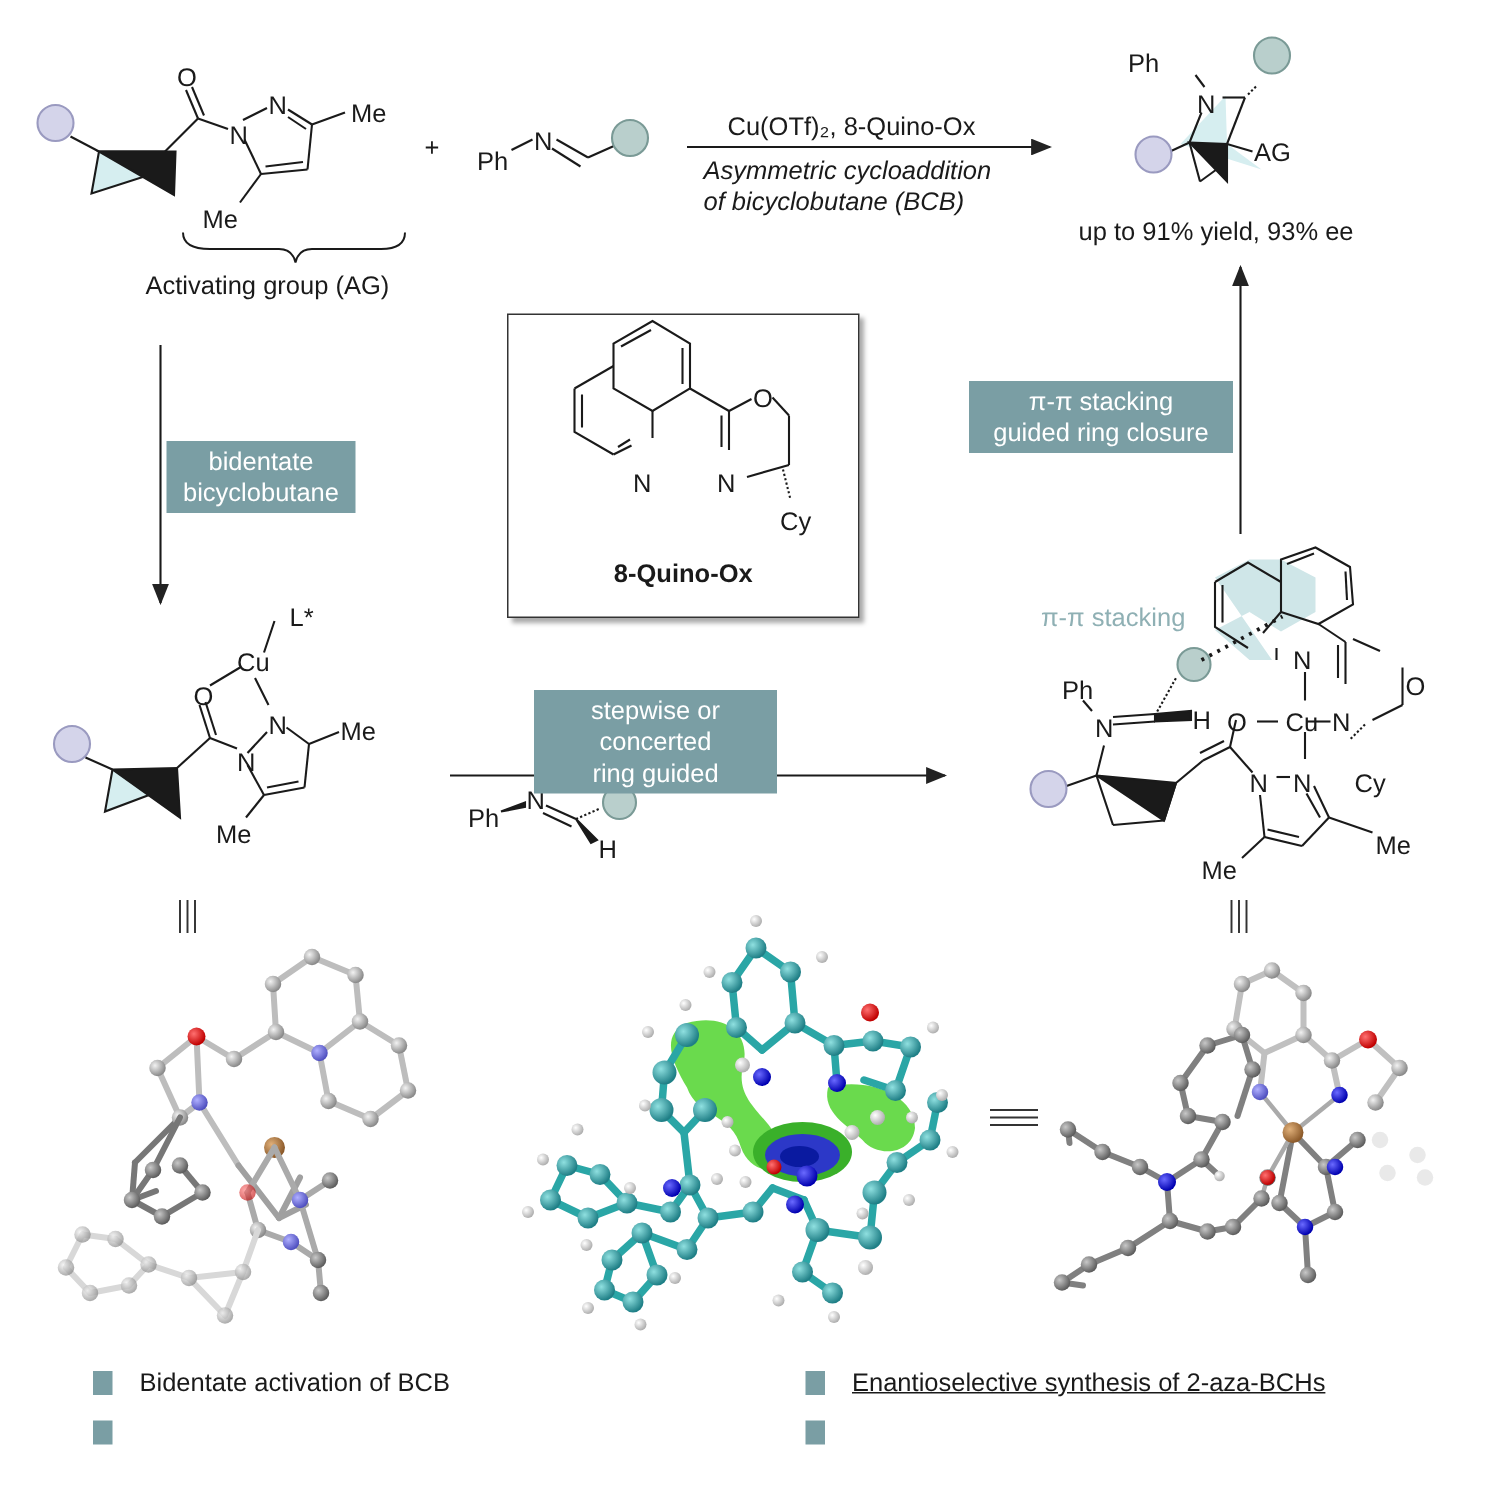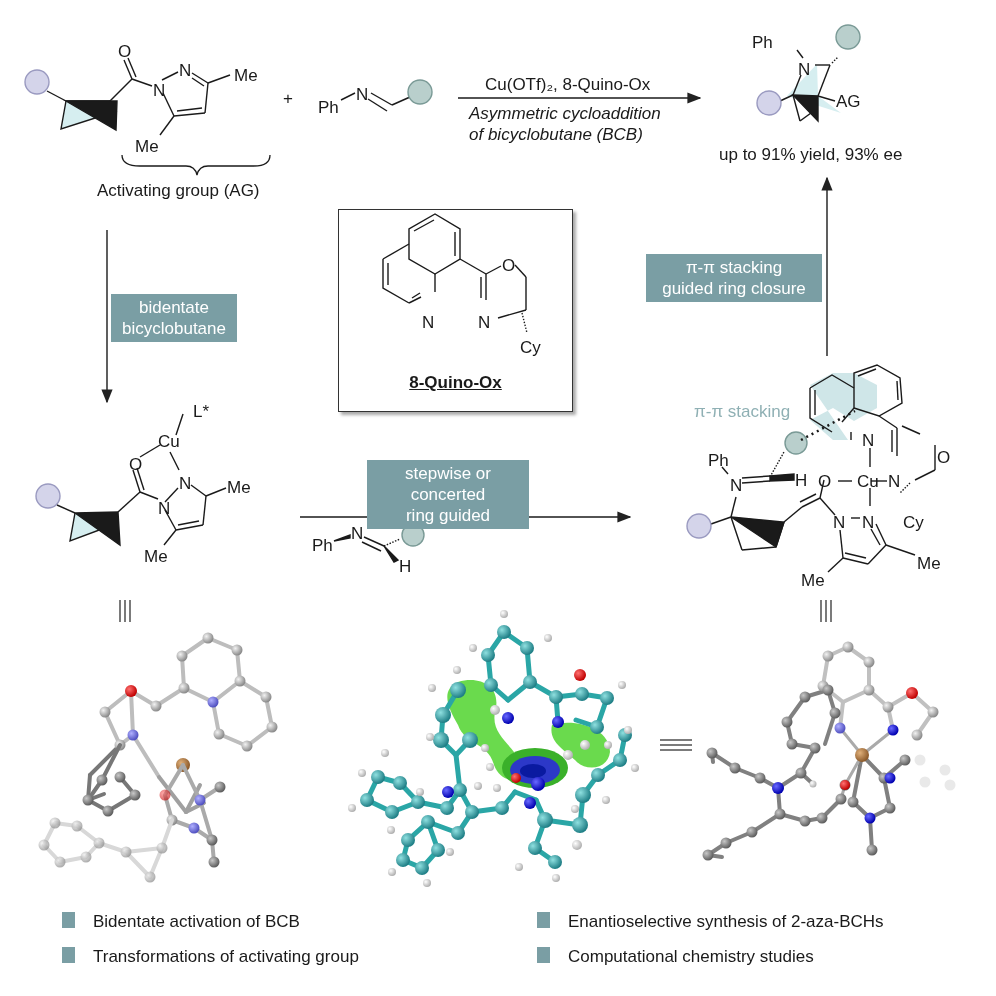--- a/index.html
+++ b/index.html
@@ -2,21 +2,21 @@
 <html><head>
 <meta charset="utf-8">
 <style>
   html,body{margin:0;padding:0;background:#fff;}
   body{width:996px;height:996px;position:relative;overflow:hidden;font-family:"Liberation Sans",sans-serif;color:#1a1a1a;}
   .abs{position:absolute;}
   svg{position:absolute;left:0;top:0;overflow:visible;}
   .lbl{font-family:"Liberation Sans",sans-serif;font-size:17px;fill:#1a1a1a;}
   .ital{font-style:italic;}
   .tbox{position:absolute;background:#7a9ea4;color:#fff;font-size:17px;line-height:21px;text-align:center;padding:3px 6px;box-sizing:border-box;}
-  .legend-item{position:absolute;font-size:17px;display:flex;gap:18px;}
+  .legend-item{position:absolute;font-size:17px;display:flex;align-items:center;gap:18px;}
   .legend-sq{width:13px;height:16px;background:#7a9ea4;display:inline-block;}
   .ligand-box{position:absolute;left:338px;top:209px;width:233px;height:201px;border:1.5px solid #333;box-shadow:3px 3px 3px #aaa;background:#fff;}
 </style>
 </head>
 <body>
 
 <svg width="996" height="996">
   <defs>
     <marker id="arr" markerWidth="10" markerHeight="8" refX="9" refY="4" orient="auto">
       <path d="M0,0 L10,4 L0,8 z" fill="#222"></path>
@@ -582,21 +582,21 @@
     <g fill="#e4e4e4" opacity="0.8">
         <circle cx="920" cy="760" r="5.5"></circle>
         <circle cx="945" cy="770" r="5.5"></circle>
         <circle cx="950" cy="785" r="5.5"></circle>
         <circle cx="925" cy="782" r="5.5"></circle>
       </g>
   </g>
 </svg>
 
 <div class="ligand-box">
-  <div class="abs" style="left:0;right:0;top:163px;text-align:center;font-weight:bold;font-size:17px;text-decoration:underline;">8-Quino-Ox</div>
+  <div class="abs" style="left:0;right:0;top:163px;text-align:center;font-weight:bold;font-size:17px;">8-Quino-Ox</div>
 </div>
 
 <svg width="996" height="996" style="pointer-events:none">
   <g stroke="#1a1a1a" stroke-width="1.4" fill="none">
     <path d="M383,259 L383,288 L409,303"></path>
     <line x1="388" y1="263" x2="388" y2="285"></line>
     <path d="M383,259 L409,244"></path>
     <path d="M409,244 L409,229 L435,214 L460,229 L460,259 L435,274 L409,259 L409,244"></path>
     <line x1="414" y1="231" x2="434" y2="220"></line>
     <line x1="455" y1="232" x2="455" y2="256"></line>
@@ -615,37 +615,35 @@
   <text class="lbl" x="502" y="271">O</text>
   <text class="lbl" x="422" y="328">N</text>
   <text class="lbl" x="478" y="328">N</text>
   <text class="lbl" x="520" y="353">Cy</text>
 </svg>
 
 <div class="tbox" style="left:111px;top:294px;width:126px;">
   <div>bidentate</div>
   <div>bicyclobutane</div>
 </div>
-<div class="tbox" style="left:367px;top:460px;width:162px;">
+<div class="tbox" style="left:356px;top:460px;width:162px;">
   <div>stepwise or concerted</div>
   <div>ring guided</div>
 </div>
 <div class="tbox" style="left:646px;top:254px;width:176px;">
   <div>π-π stacking</div>
   <div>guided ring closure</div>
 </div>
 
 <div class="legend-item" style="left:62px;top:912px;">
   <span class="legend-sq"></span>
   <span>Bidentate activation of BCB</span>
 </div>
 <div class="legend-item" style="left:62px;top:947px;">
   <span class="legend-sq"></span>
-  <span>Transformations of activating group</span>
-</div>
-<div class="legend-item" style="left:537px;top:912px;">
+</div>
+<div class="legend-item" style="left:537px;top:912px;text-decoration:underline;">
   <span class="legend-sq"></span>
   <span>Enantioselective synthesis of 2-aza-BCHs</span>
 </div>
 <div class="legend-item" style="left:537px;top:947px;">
   <span class="legend-sq"></span>
-  <span>Computational chemistry studies</span>
 </div>
 
 </body></html>

